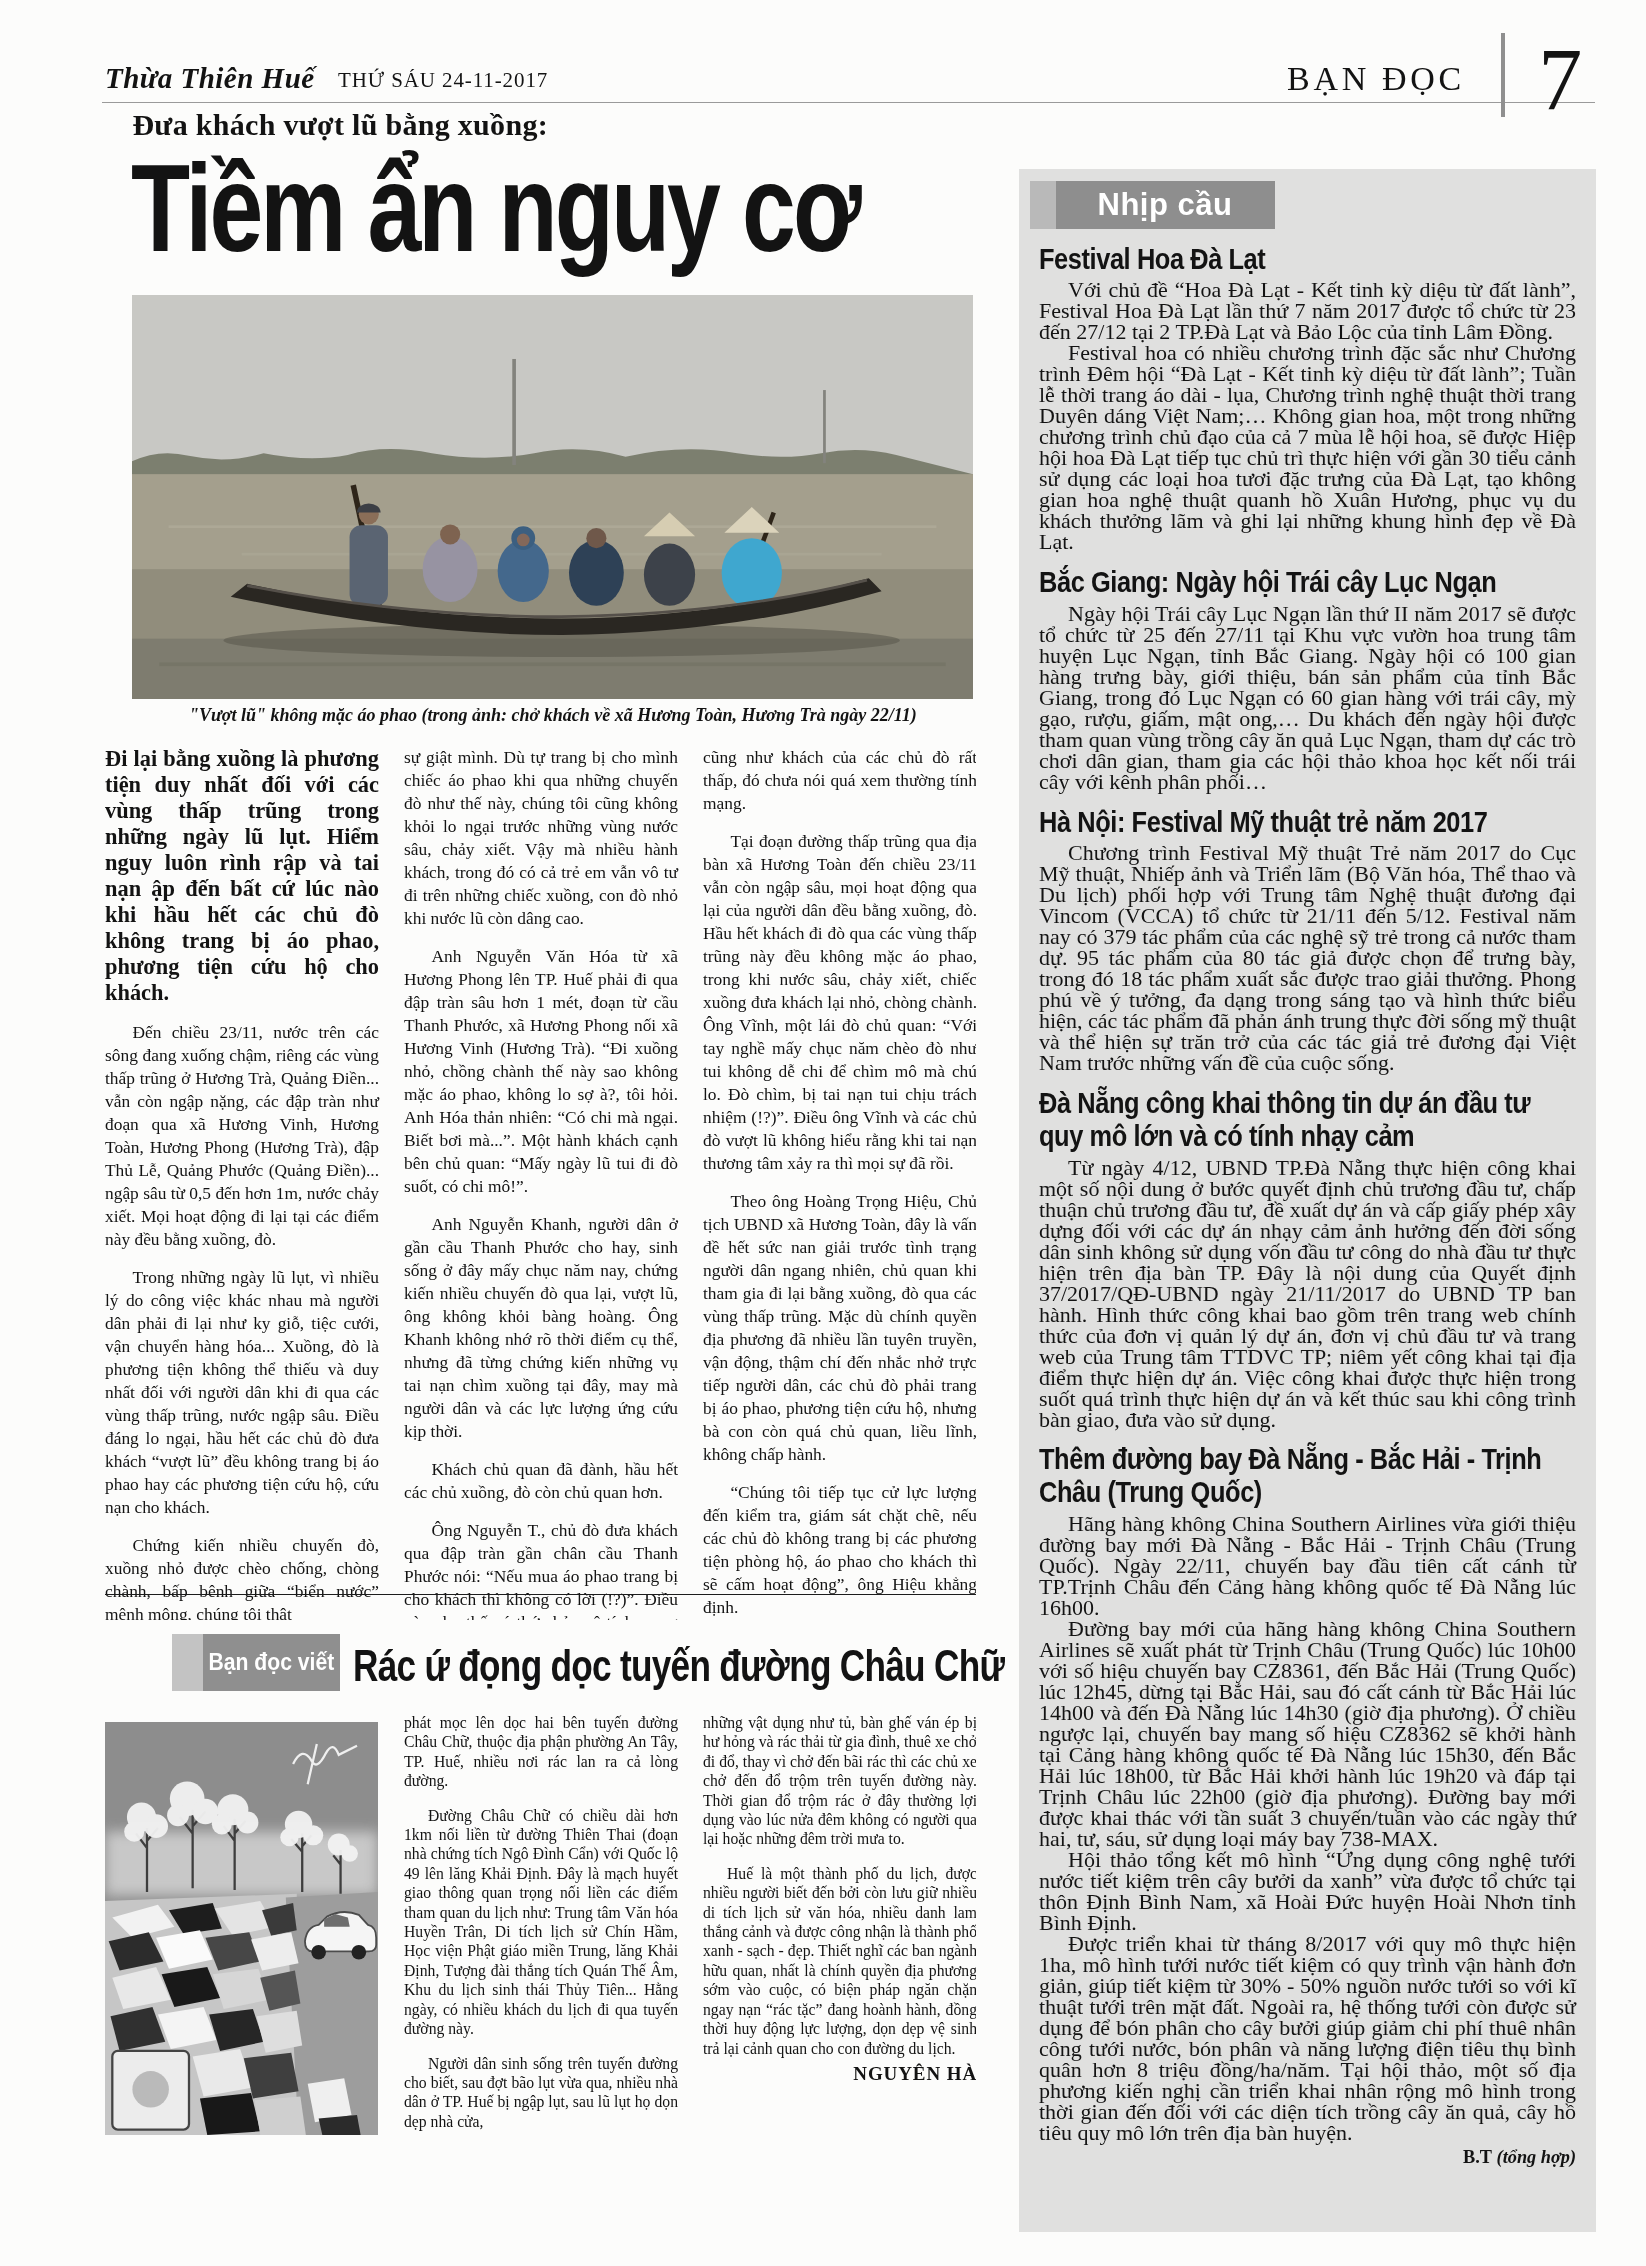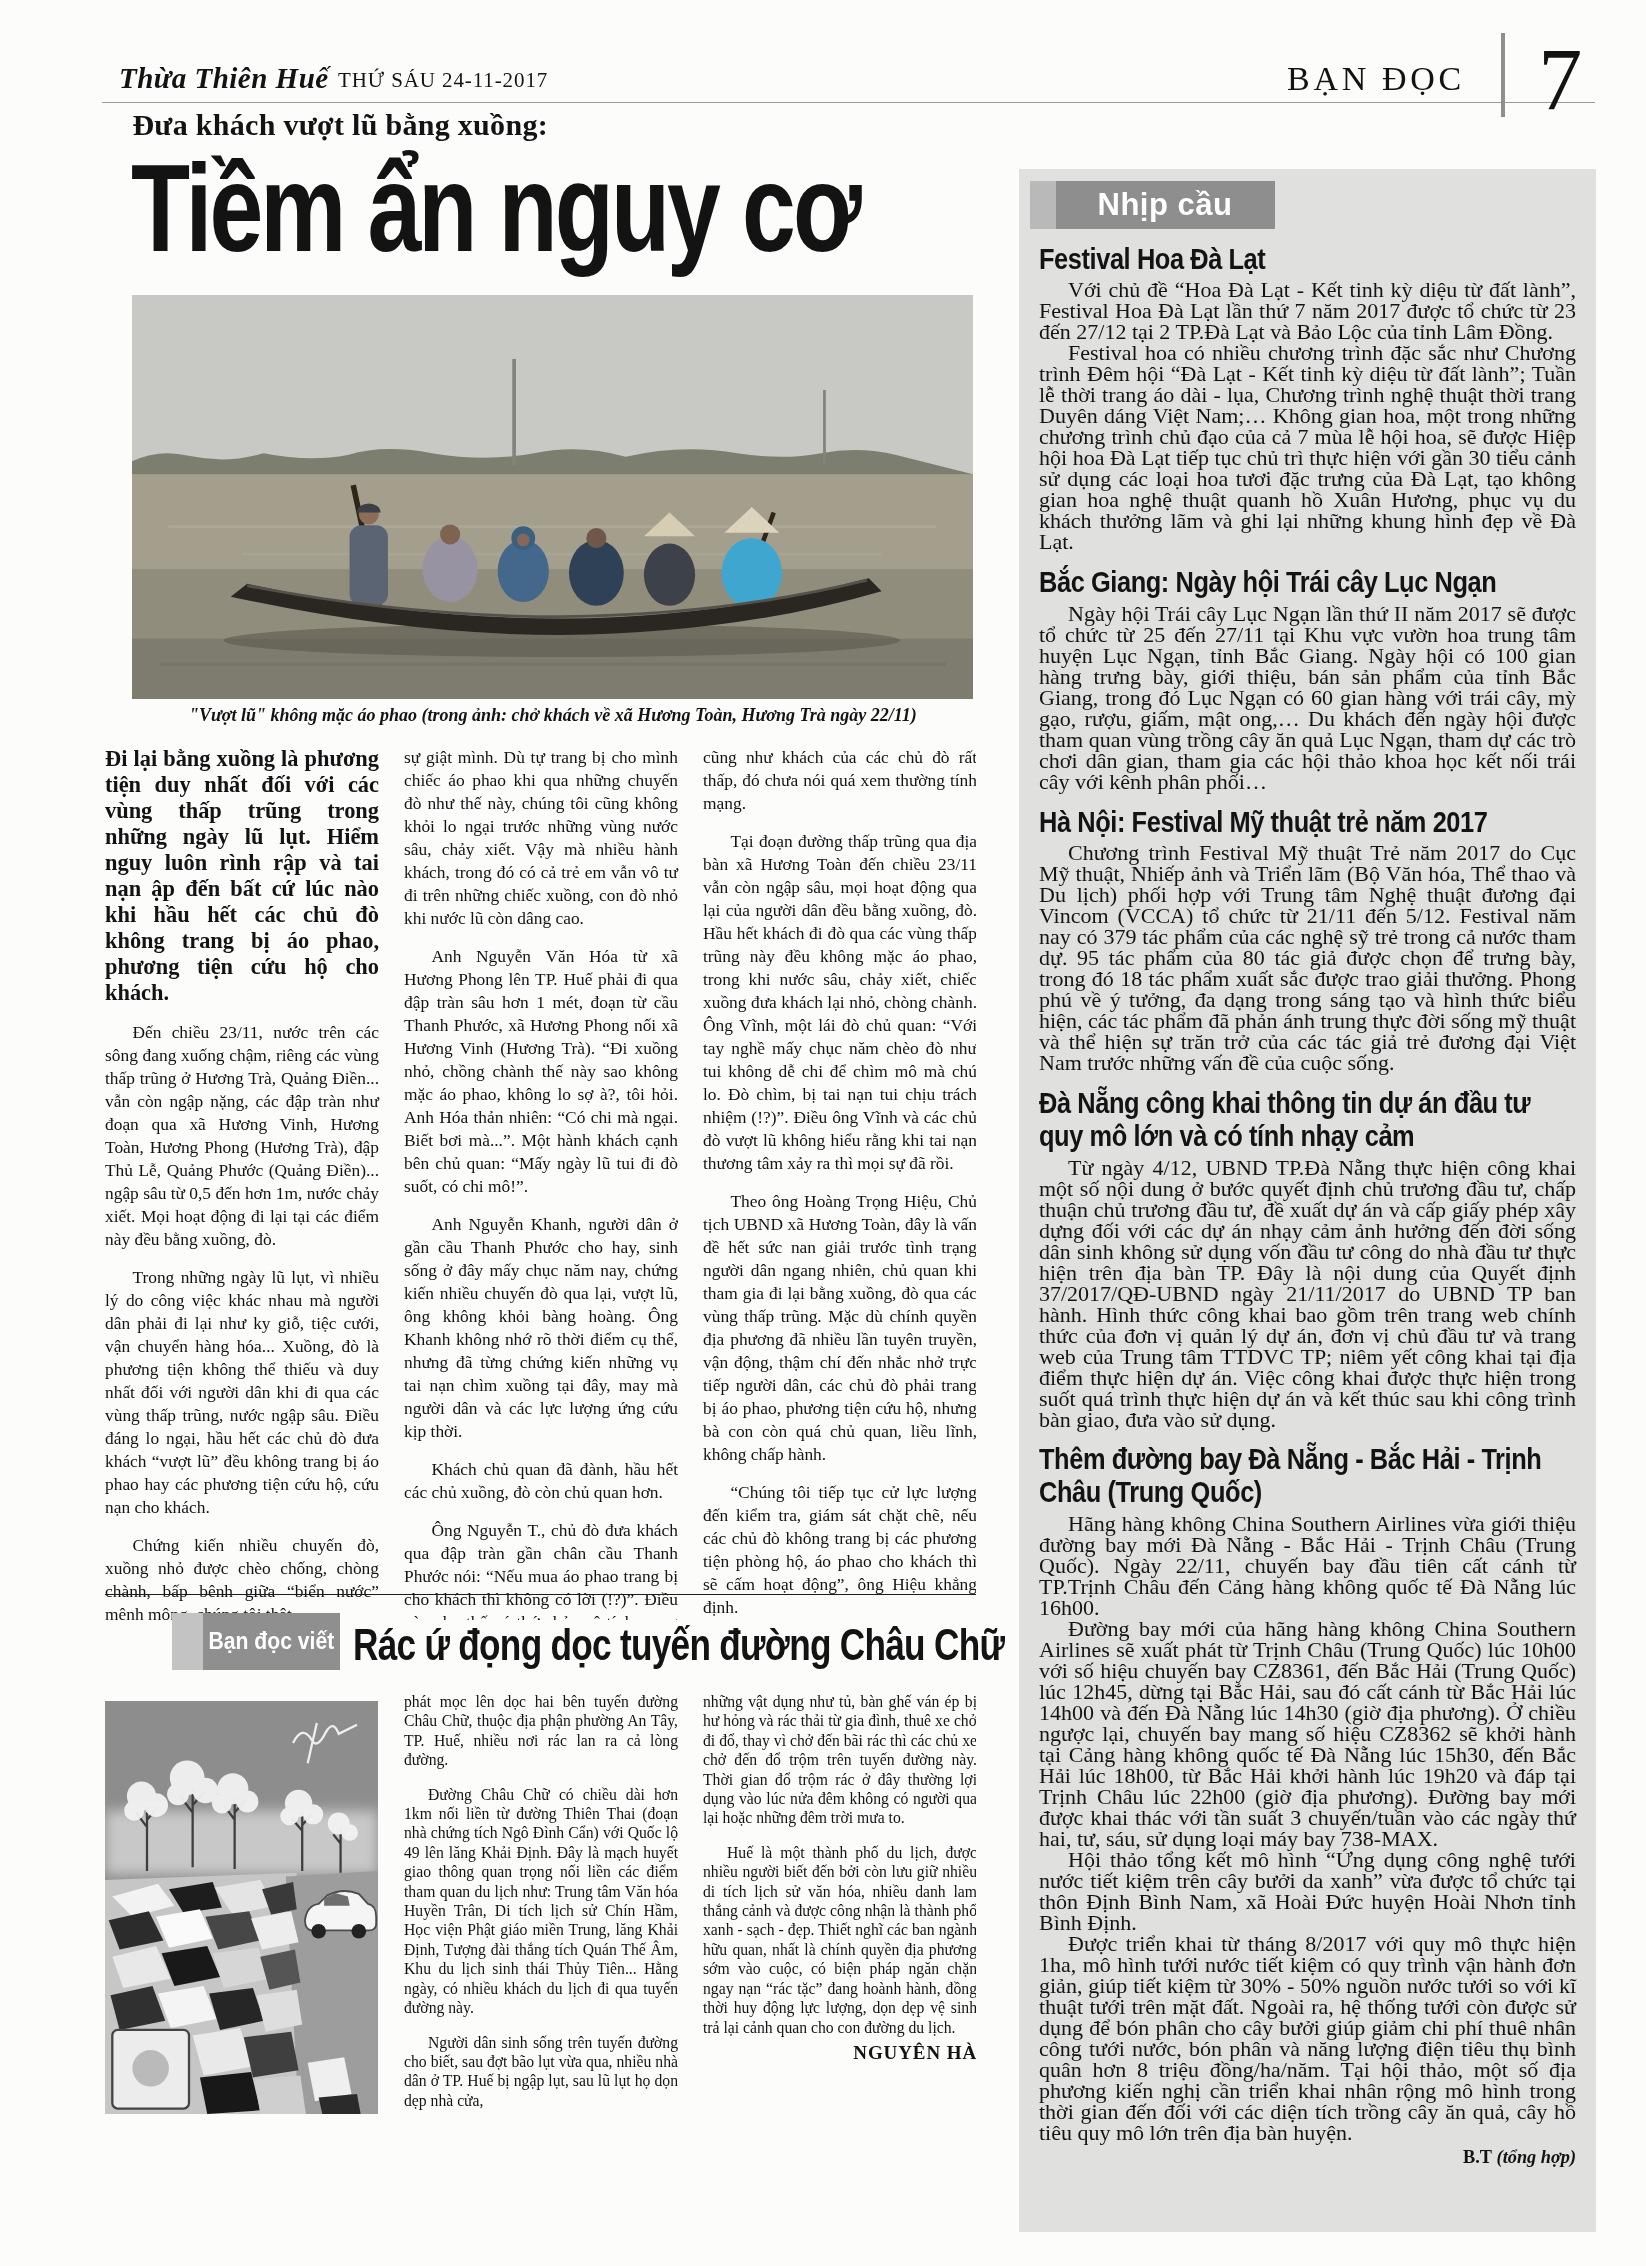--- a/index.html
+++ b/index.html
@@ -5,21 +5,21 @@
   * { box-sizing: border-box; margin: 0; padding: 0; }
   body { margin: 0; background: #e9e9e9; }
   .page {
     position: relative; width: 1647px; height: 2267px;
     background: #fcfcfb; color: #131313;
     font-family: "Liberation Serif", serif; overflow: hidden;
   }
   
   .header { position: absolute; left: 102px; top: 35px; width: 1493px; height: 68px;
             border-bottom: 0.9px solid #9a9a9a; }
-  .brand { position: absolute; left: 17px; bottom: 7.3px; font-size: 29px; font-weight: bold;
+  .brand { position: absolute; left: 3px; bottom: 7.3px; font-size: 29px; font-weight: bold;
            font-style: italic; letter-spacing: 0.5px; }
   .issue-date { position: absolute; left: 236px; bottom: 9.1px; font-size: 21px; letter-spacing: 0.9px; }
   .section-label { position: absolute; right: 130px; bottom: 3.7px; font-size: 34px; letter-spacing: 3.7px; }
   .page-divider { position: absolute; right: 90px; bottom: -14.6px; width: 3.7px; height: 84px; background: #8f8f8f; }
   .page-number { position: absolute; right: 12.8px; bottom: -22px; font-size: 88px; line-height: 1; font-weight: 400; }
 
   
   .cond { font-family: "Liberation Sans", sans-serif; font-weight: bold; }
   .bp { text-align: justify; font-size: 17.4px; line-height: 23px; }
   .ind { text-indent: 27.4px; }
@@ -48,21 +48,21 @@
                   justify-content: center; font-size: 31px; letter-spacing: 0.5px; }
   .sb-title { margin: 12.8px 0 4.6px 0; font-size: 30px; line-height: 1.1; letter-spacing: -0.5px; }
   .sb-cx { display: block; width: 118%; transform: scaleX(.847); transform-origin: 0 0; }
   .sb-p { text-align: justify; font-size: 22px; line-height: 21px; text-indent: 29px; }
   .byline-side { text-align: right; font-size: 18.3px; margin-top: 3.7px; }
   .byline-side .bt { font-weight: bold; }
   .byline-side .agg { font-weight: bold; font-style: italic; }
 
   
   .bottom { position: absolute; left: 105px; top: 1594px; width: 871px; border-top: 1.8px solid #1c1c1c; }
-  .bottom-head { display: flex; align-items: center; margin-top: 18px; }
+  .bottom-head { display: flex; align-items: center; margin-top: 39px; }
   .bdv-bar { display: flex; height: 57px; margin-left: 67px; flex: 0 0 auto; }
   .bdv-bar .lite { width: 31px; background: #c3c3c3; }
   .bdv-bar .dark { width: 137px; background: #8f8f8f; color: #fff; display: flex; align-items: center;
                    justify-content: center; }
   .bdv-label { font-size: 23px; transform: scaleX(.92); white-space: nowrap; }
   .bottom-headline-wrap { margin-left: 12.8px; overflow: visible; height: 57px; display: flex; align-items: flex-end; }
   .bottom-headline { font-size: 44px; letter-spacing: -0.9px; white-space: nowrap;
                      transform: scaleX(.8); transform-origin: 0 50%; }
   .bottom-cols { display: flex; gap: 25px; margin-top: 22px; height: 517px; overflow: hidden; }
   .bp2 { text-align: justify; font-size: 15.7px; line-height: 19.4px; }

